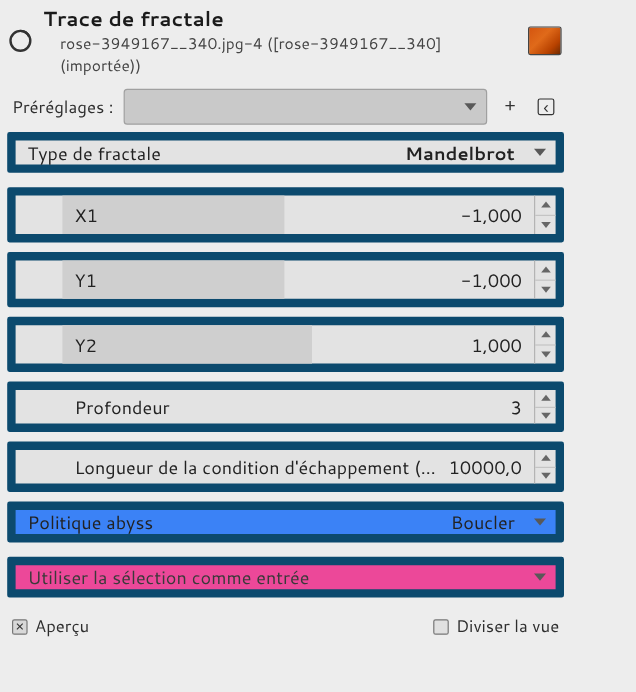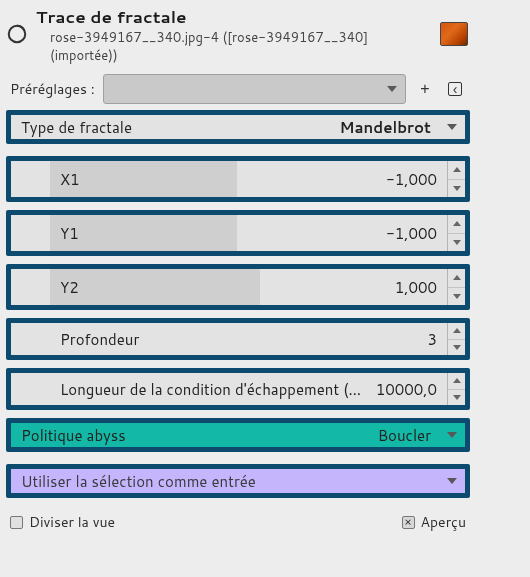--- a/index.html
+++ b/index.html
@@ -86,21 +86,21 @@
     line-height: 1;
     color: #333;
   }
 
   .params { padding: 0 6px; }
 
   .row {
     position: relative;
     height: 46px;
     margin-bottom: 8px;
-    border: 5px solid #0c4a6e;
+    border: 7px solid #0c4a6e;
     border-radius: 2px;
     background: #e3e3e3;
     display: flex;
     align-items: stretch;
   }
   .row.dropdown { height: 34px; margin-bottom: 12px; }
   .row.short { height: 42px; }
 
   .row-body {
     flex: 1;
@@ -158,23 +158,23 @@
 
   .dd-body {
     flex: 1;
     display: flex;
     align-items: center;
     justify-content: space-between;
     padding: 0 8px 0 10px;
   }
   .dd-body .chev { margin-left: 8px; }
 
-  .row.abyss { background: #14b8a6; }
+  .row.abyss { background: #3b82f6; }
   .row.use-sel {
-    background: #c4b5fd;
+    background: #ec4899;
     height: 34px;
     margin-bottom: 10px;
   }
   .row.use-sel .row-label { color: #3a3a3a; }
 
   .footer {
     display: flex;
     align-items: center;
     justify-content: space-between;
     padding: 4px 10px;
@@ -315,22 +315,22 @@
       <div class="dd-body">
         <span class="row-label">Utiliser la sélection comme entrée</span>
         <span class="chev"></span>
       </div>
     </div>
 
   </div>
 
   <div class="footer">
     <label class="ck">
+      <span class="ckbox checked"></span>
+      <span>Aperçu</span>
+    </label>
+    <label class="ck">
       <span class="ckbox"></span>
       <span>Diviser la vue</span>
     </label>
-    <label class="ck">
-      <span class="ckbox checked"></span>
-      <span>Aperçu</span>
-    </label>
   </div>
 
 </div>
 
 </body></html>

